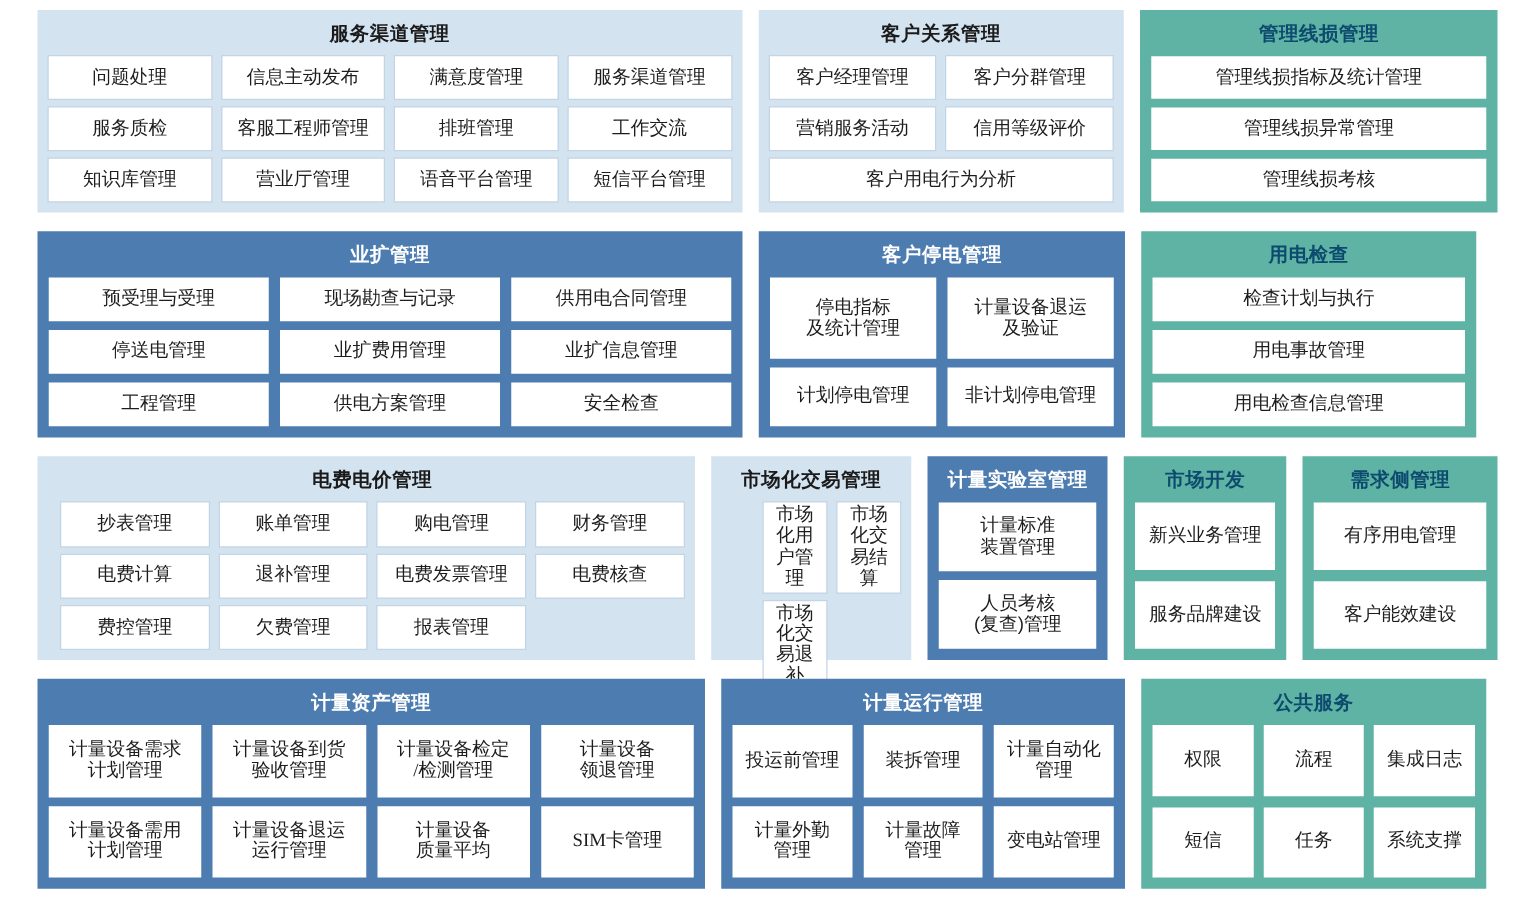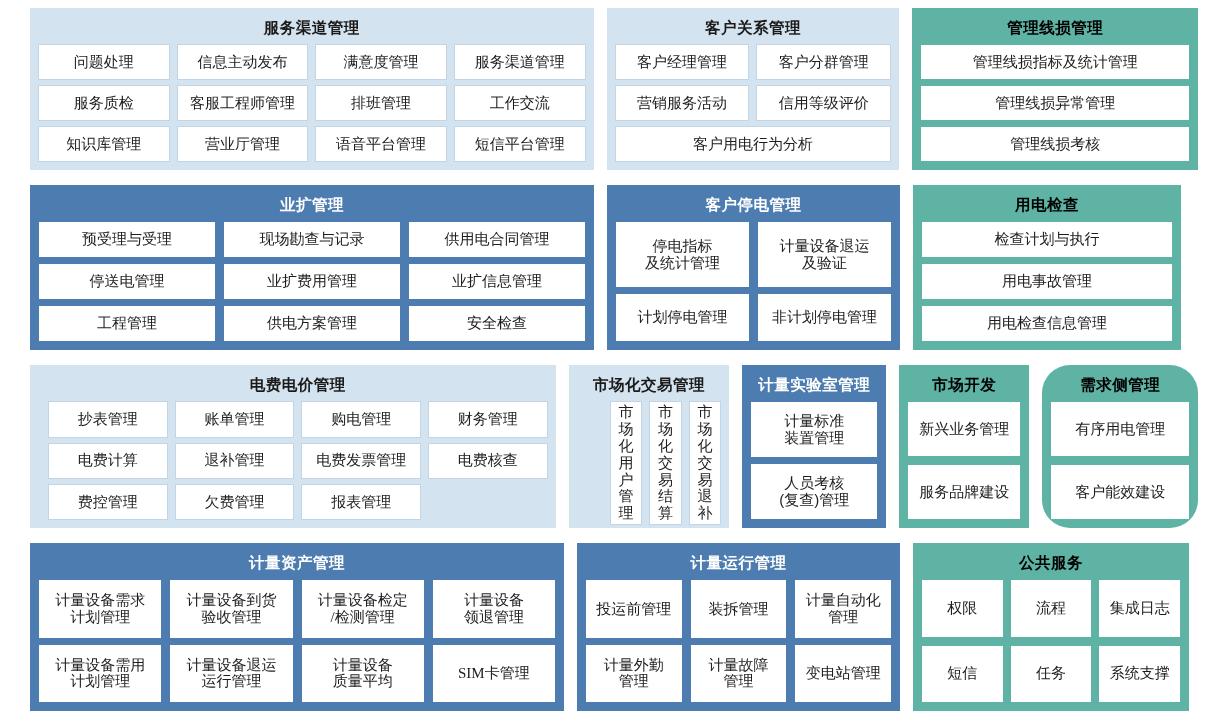--- a/index.html
+++ b/index.html
@@ -51,21 +51,21 @@
     text-align: center;
     font-weight: bold;
     font-size: 15.5px;
     line-height: 1.45;
     letter-spacing: 0.5px;
     margin: 2px 0 6px 0;
     white-space: nowrap;
   }
   .panel.lightblue .panel-title { color: #1a1a1a; }
   .panel.darkblue  .panel-title { color: #ffffff; }
-  .panel.teal      .panel-title { color: #000000; }
+  .panel.teal      .panel-title { color: #0c4a6e; }
 
   .grid {
     flex: 1;
     display: grid;
     gap: 7px 9px;
     align-content: stretch;
   }
 
   .cell {
     background: #ffffff;
@@ -101,29 +101,29 @@
   .p-outage .grid   { grid-template-columns: repeat(2, 1fr); }
 
   .p-inspect        { width: 268px; }
   .p-inspect .grid  { grid-template-columns: 1fr; }
 
   
   .p-fee            { width: 534px; padding-left: 19px; }
   .p-fee .grid      { grid-template-columns: repeat(4, 1fr); }
 
   .p-market         { width: 163px; }
-  .p-market .grid   { grid-template-columns: 1fr 1fr 1fr; padding-left: 33px; }
+  .p-market .grid   { grid-template-columns: 1fr 1fr; padding-left: 33px; }
 
   .p-lab            { width: 146px; }
   .p-lab .grid      { grid-template-columns: 1fr; }
 
   .p-mktdev         { width: 132px; }
   .p-mktdev .grid   { grid-template-columns: 1fr; gap: 9px; }
 
-  .p-demand         { width: 158px; border-radius: 28px; }
+  .p-demand         { width: 158px; }
   .p-demand .grid   { grid-template-columns: 1fr; gap: 9px; }
 
   
   .p-asset          { width: 534px; }
   .p-asset .grid    { grid-template-columns: repeat(4, 1fr); font-family: Liberation Serif, serif; }
 
   .p-ops            { width: 323px; }
   .p-ops .grid      { grid-template-columns: repeat(3, 1fr); border-radius: 21px; }
 
   .p-public         { width: 276px; }

